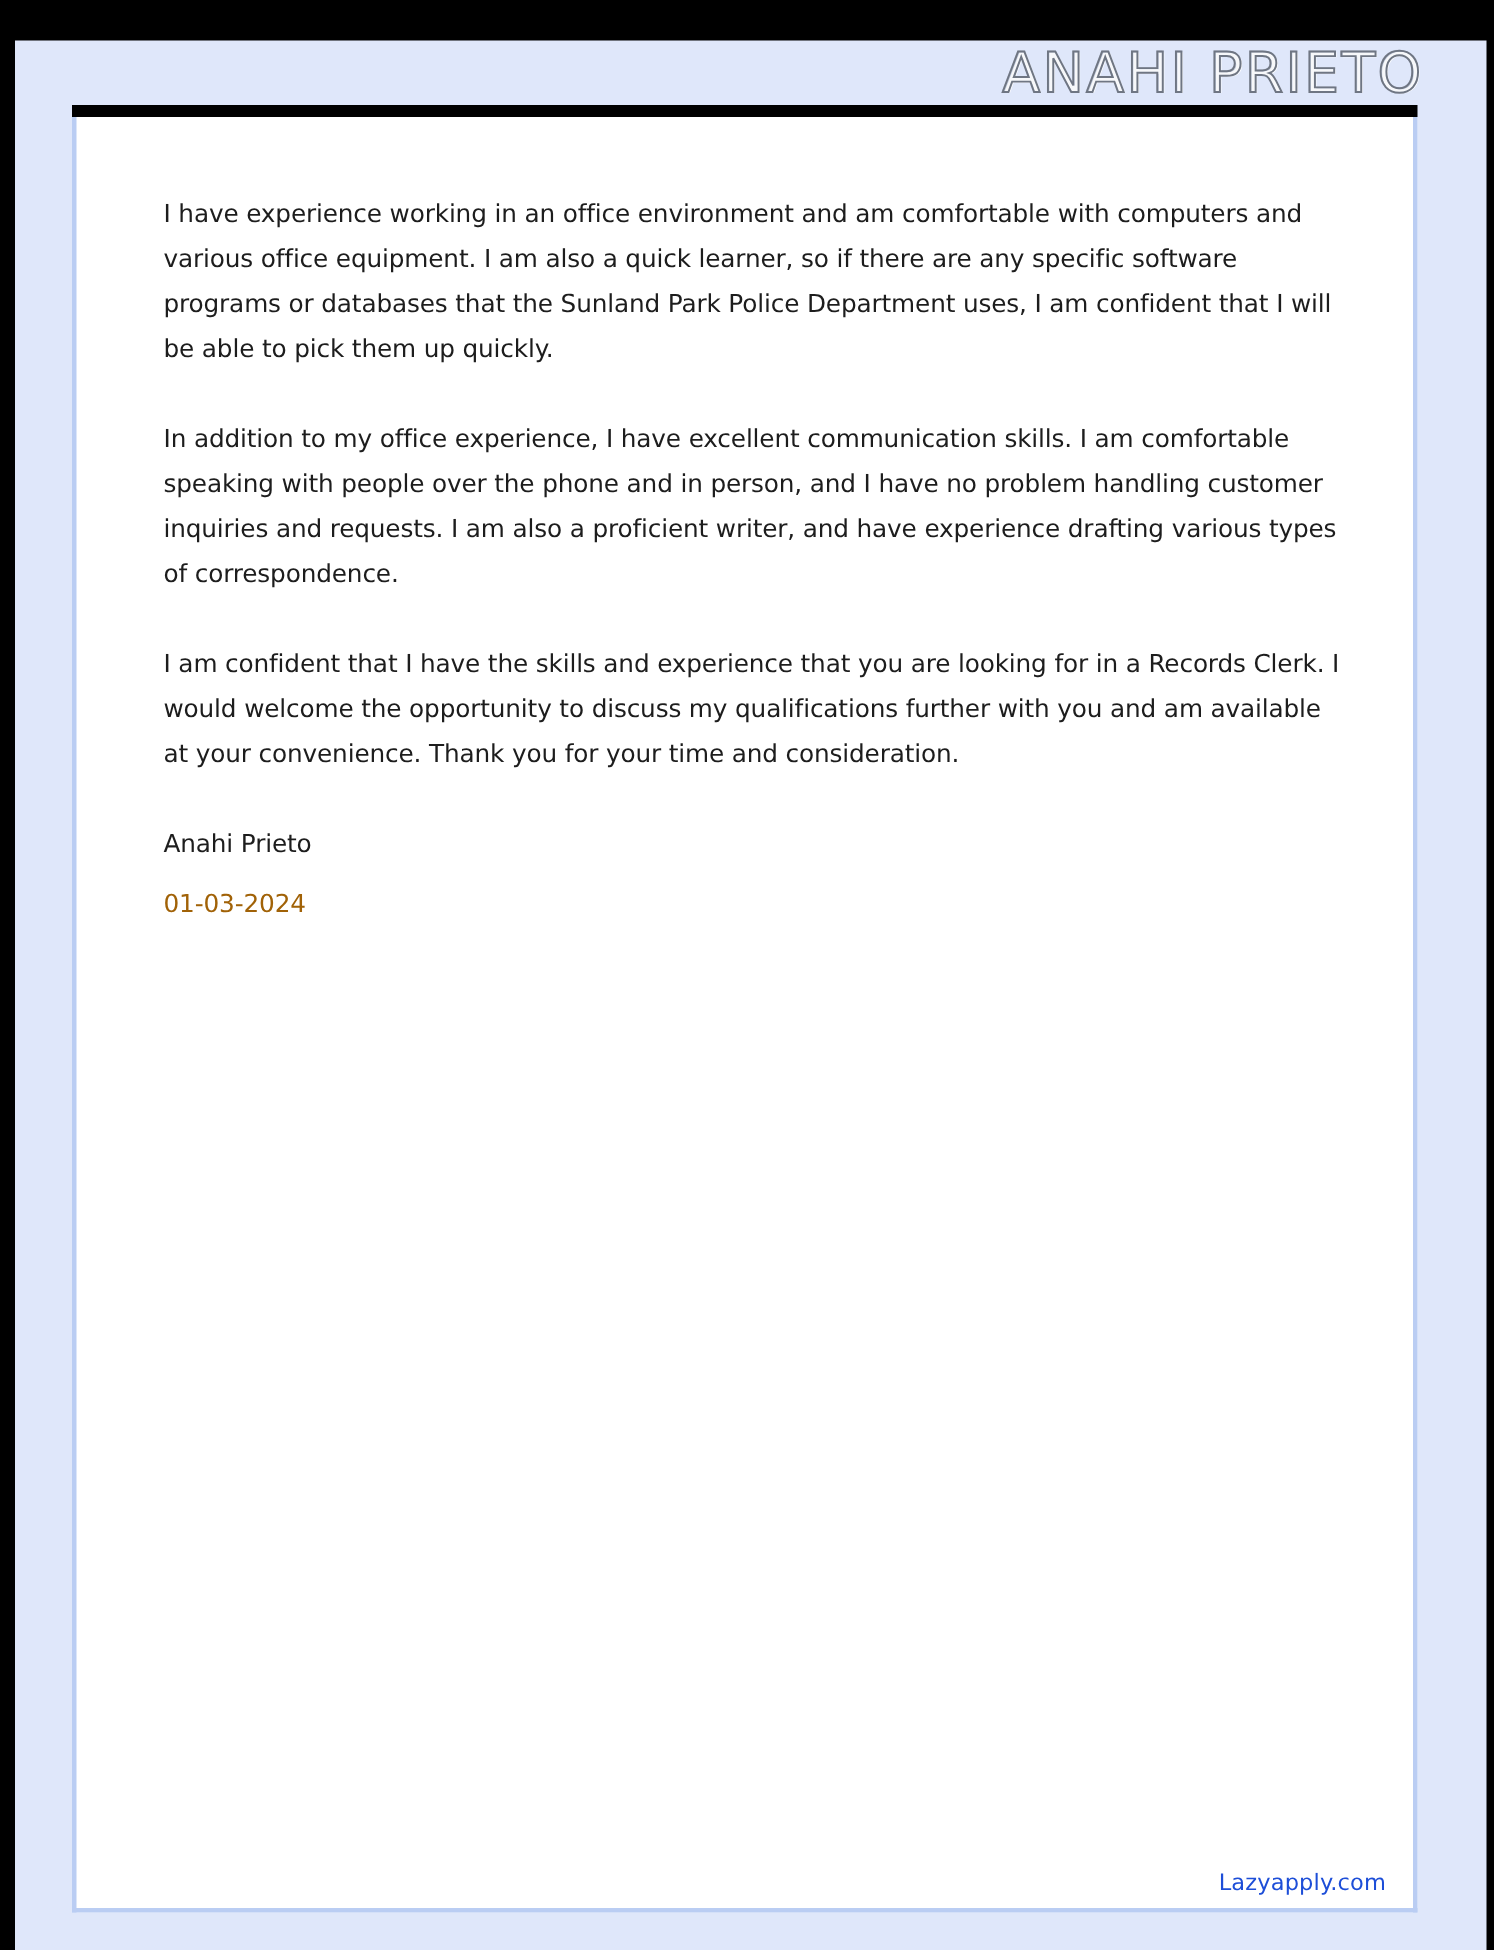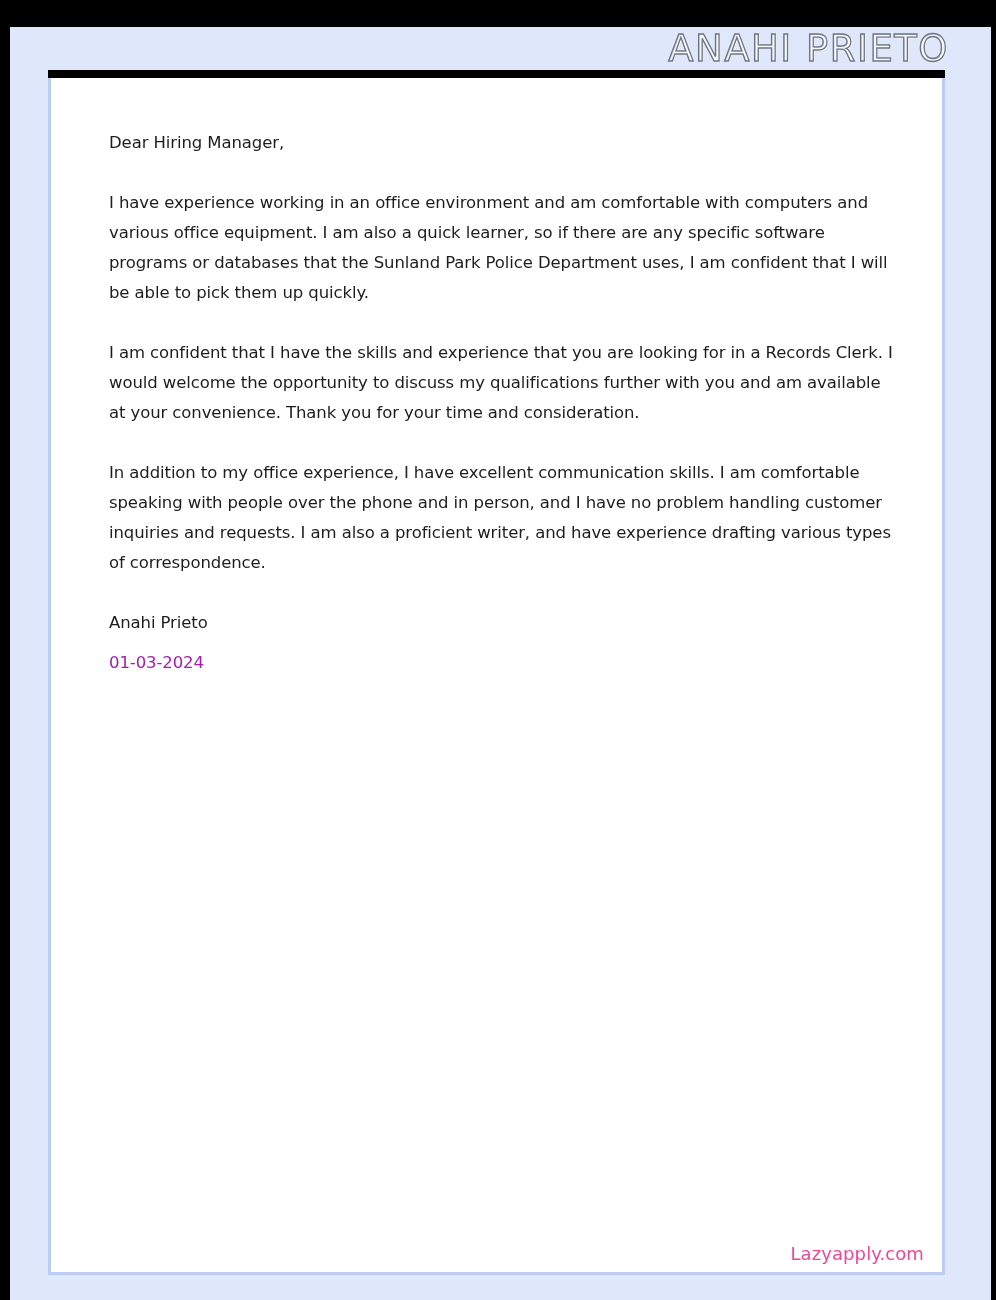--- a/index.html
+++ b/index.html
@@ -114,58 +114,57 @@
     margin-bottom: 30px;
     max-width: 790px;
   }
   .closing-line {
     margin-bottom: 30px;
   }
   .signature-name {
     margin-bottom: 10px;
   }
   .letter-date {
-    color: #a21caf;
+    color: #a16207;
   }
 
   
   .letter-footer {
     position: absolute;
     right: 18px;
     bottom: 8px;
     font-family: "DejaVu Sans", "Liberation Sans", sans-serif;
-    font-size: 18px;
-    color: #ec4899;
+    font-size: 15px;
+    color: #1d4ed8;
     letter-spacing: 0.1px;
   }
 </style>
 </head>
 <body>
 
 <div class="page-frame">
   <div class="page-surface">
 
     <div class="letter-header">
       <div class="candidate-name">ANAHI PRIETO</div>
     </div>
 
     <div class="header-rule"></div>
 
     <div class="letter-card">
 
       <div class="letter-body">
 
-        <p class="salutation">Dear Hiring Manager,</p>
 
 
         <p class="letter-paragraph">I have experience working in an office environment and am comfortable with computers and various office equipment. I am also a quick learner, so if there are any specific software programs or databases that the Sunland Park Police Department uses, I am confident that I will be able to pick them up quickly.</p>
 
+        <p class="letter-paragraph">In addition to my office experience, I have excellent communication skills. I am comfortable speaking with people over the phone and in person, and I have no problem handling customer inquiries and requests. I am also a proficient writer, and have experience drafting various types of correspondence.</p>
+
         <p class="letter-paragraph">I am confident that I have the skills and experience that you are looking for in a Records Clerk. I would welcome the opportunity to discuss my qualifications further with you and am available at your convenience. Thank you for your time and consideration.</p>
-
-        <p class="letter-paragraph">In addition to my office experience, I have excellent communication skills. I am comfortable speaking with people over the phone and in person, and I have no problem handling customer inquiries and requests. I am also a proficient writer, and have experience drafting various types of correspondence.</p>
 
 
         <p class="signature-name">Anahi Prieto</p>
 
         <p class="letter-date">01-03-2024</p>
 
       </div>
 
       <div class="letter-footer">Lazyapply.com</div>
 

